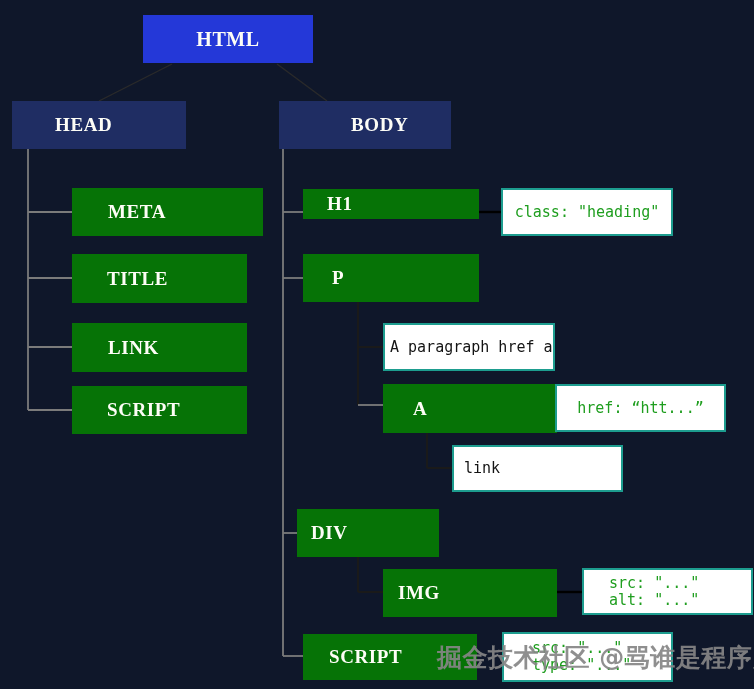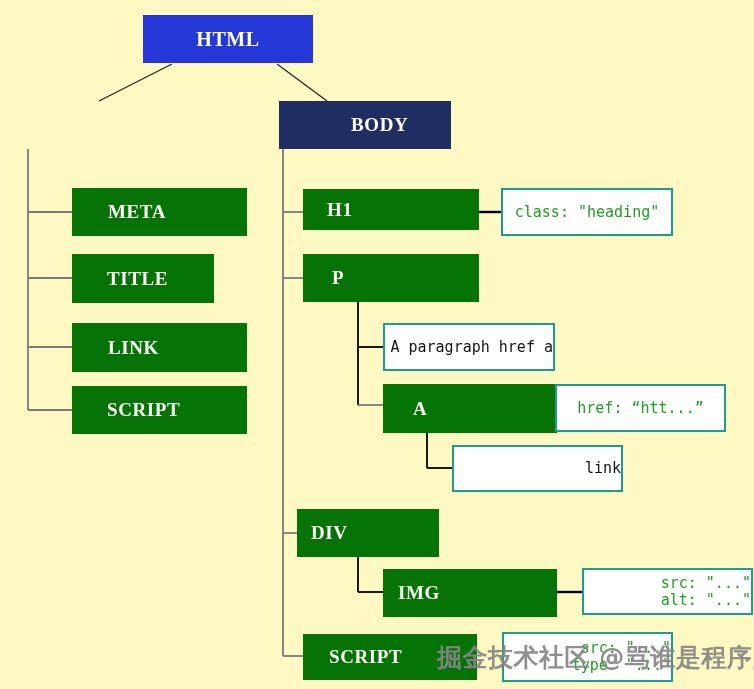--- a/index.html
+++ b/index.html
@@ -1,23 +1,22 @@
 <!DOCTYPE html>
 <html style="--blue: #2438d8; --navy: #1f2d63; --green: #067306; --teal: #1d9d8f; --codegreen: #1f9e1f;"><head>
 <meta charset="utf-8">
 <style>
   html, body { margin: 0; padding: 0; background: #ffffff; }
   .canvas {
     position: relative;
     width: 754px;
     height: 689px;
-    background: #fef9c3;
+    background: #0f172a;
     overflow: hidden;
     font-family: "Liberation Serif", serif;
-    text-align: right;
   }
   .connectors {
     position: absolute;
     left: 0; top: 0;
     width: 754px; height: 689px;
     z-index: 1;
     pointer-events: none;
   }
   .node {
     position: absolute;
@@ -97,38 +96,41 @@
 
     <line x1="479" y1="212" x2="501" y2="212" stroke="#000000" stroke-width="2.4"></line>
     <line x1="557" y1="408" x2="582" y2="408" stroke="#000000" stroke-width="2.4"></line>
     <line x1="557" y1="592" x2="582" y2="592" stroke="#000000" stroke-width="2.4"></line>
   </svg>
 
   <div class="node blue" style="left:143px;top:15px;width:170px;height:48px">
     <span>HTML</span>
   </div>
 
+  <div class="node navy" style="left:12px;top:101px;width:174px;height:48px;padding-left:43px">
+    <span>HEAD</span>
+  </div>
   <div class="node navy" style="left:279px;top:101px;width:172px;height:48px;padding-left:72px">
     <span>BODY</span>
   </div>
 
-  <div class="node green" style="left:72px;top:188px;width:175px;height:48px;padding-left:36px">
+  <div class="node green" style="left:72px;top:188px;width:191px;height:48px;padding-left:36px">
     <span>META</span>
   </div>
-  <div class="node green" style="left:72px;top:254px;width:142px;height:49px;padding-left:35px">
+  <div class="node green" style="left:72px;top:254px;width:175px;height:49px;padding-left:35px">
     <span>TITLE</span>
   </div>
   <div class="node green" style="left:72px;top:323px;width:175px;height:49px;padding-left:36px">
     <span>LINK</span>
   </div>
   <div class="node green" style="left:72px;top:386px;width:175px;height:48px;padding-left:35px">
     <span>SCRIPT</span>
   </div>
 
-  <div class="node green" style="left:303px;top:189px;width:176px;height:41px;padding-left:24px">
+  <div class="node green" style="left:303px;top:189px;width:176px;height:30px;padding-left:24px">
     <span>H1</span>
   </div>
   <div class="ann code centered" style="left:501px;top:188px;width:172px;height:48px">
     <span>class: "heading"</span>
   </div>
 
   <div class="node green" style="left:303px;top:254px;width:176px;height:48px;padding-left:29px">
     <span>P</span>
   </div>
 

